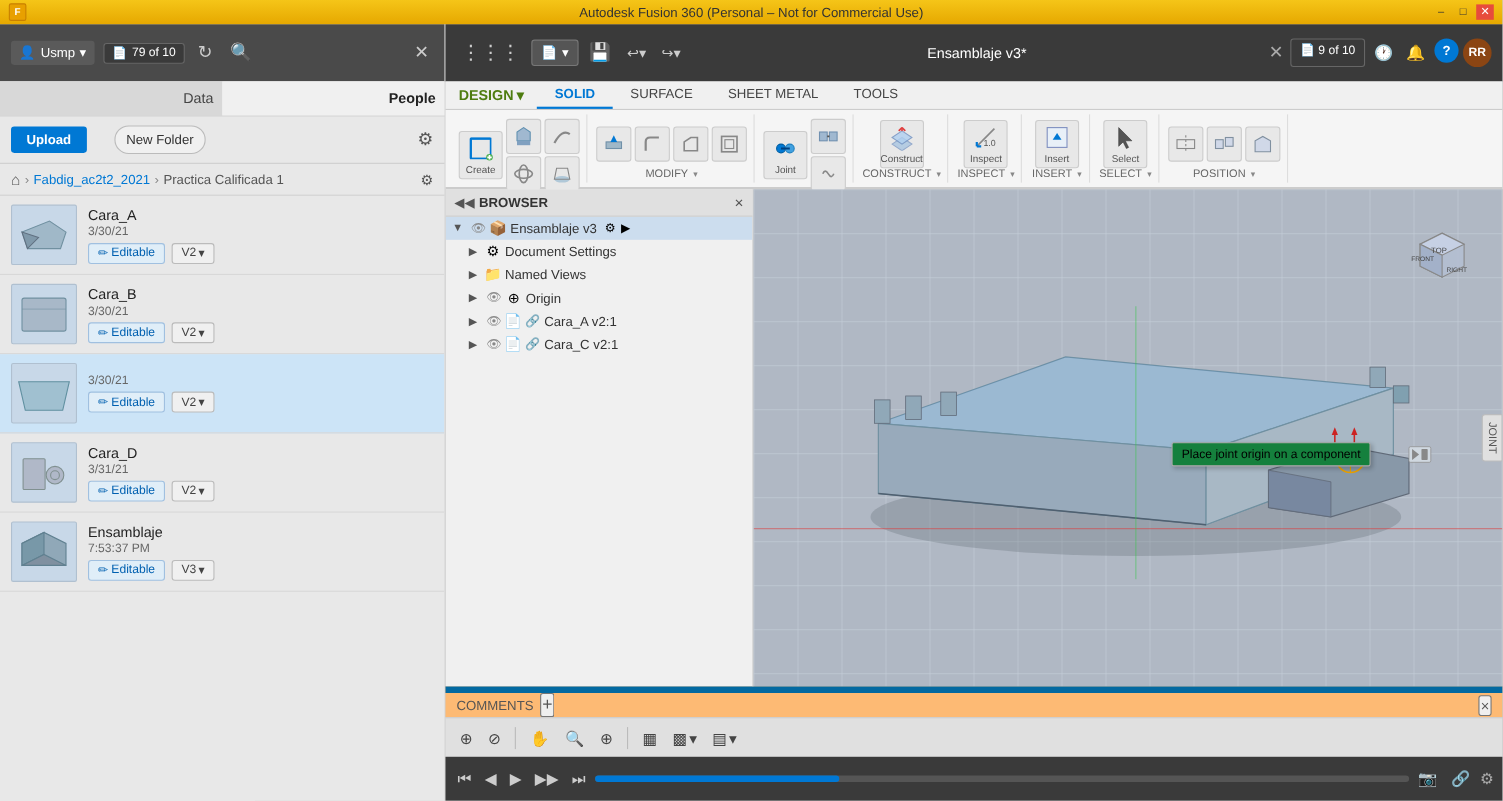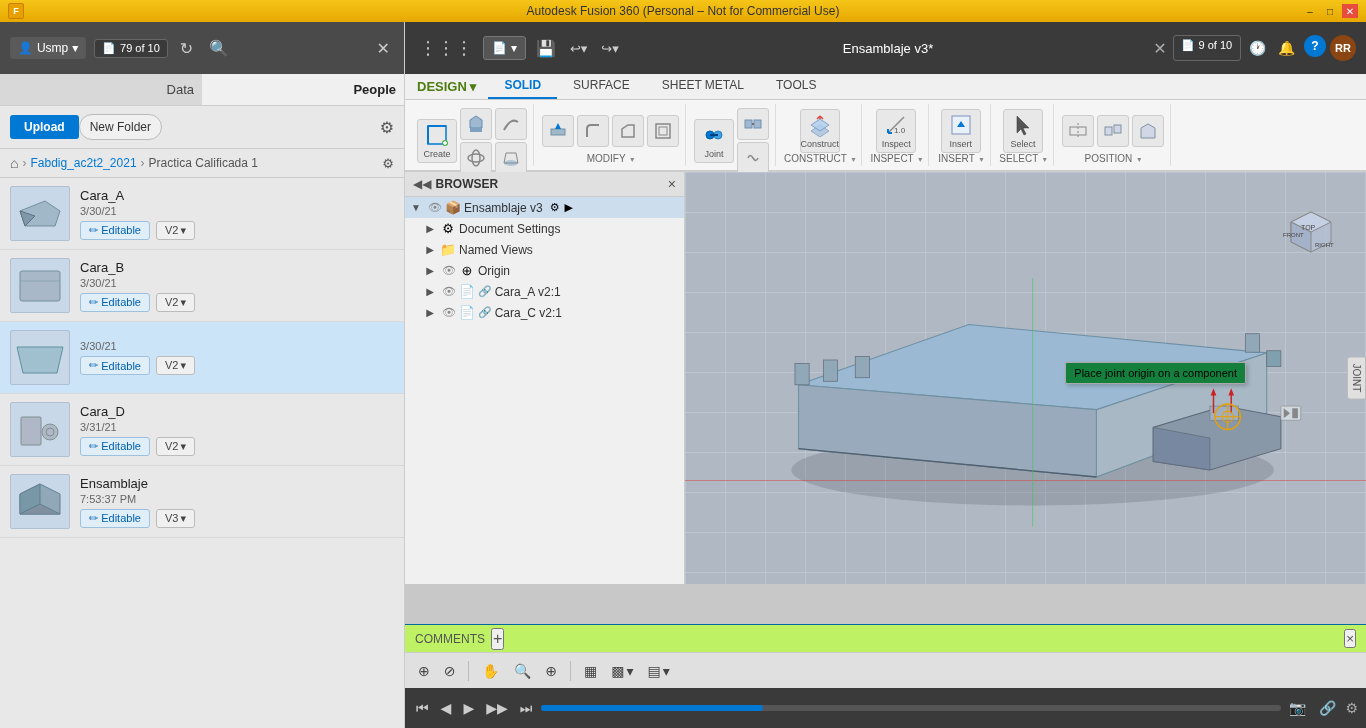--- a/index.html
+++ b/index.html
@@ -32,42 +32,42 @@
     #left-top-bar .user-btn { background: #5a5a5a; border: none; color: white; padding: 4px 8px; border-radius: 3px; cursor: pointer; font-size: 12px; display: flex; align-items: center; gap: 4px; }
     #left-top-bar .icon-btn { background: none; border: none; color: #ccc; cursor: pointer; font-size: 16px; padding: 4px; }
     #left-top-bar .close-btn { margin-left: auto; background: none; border: none; color: #ccc; cursor: pointer; font-size: 16px; padding: 4px; }
 
     
     #left-tabs { display: flex; background: #e0e0e0; border-bottom: 1px solid #ccc; }
     .left-tab { flex: 1; padding: 8px; text-align: right; cursor: pointer; border: none; background: #d8d8d8; font-size: 13px; color: #444; }
     .left-tab.active { background: #f0f0f0; font-weight: 600; color: #222; }
 
     
-    #upload-area { display: flex; align-items: center; padding: 8px 10px; gap: 0; background: #e8e8e8; border-bottom: 1px solid #ccc; }
+    #upload-area { display: flex; align-items: center; padding: 8px 10px; gap: 25px; background: #e8e8e8; border-bottom: 1px solid #ccc; }
     .upload-btn { background: #0078d4; color: white; border: none; padding: 5px 14px; border-radius: 3px; cursor: pointer; font-size: 12px; font-weight: 600; }
     .folder-btn { background: #f0f0f0; border: 1px solid #bbb; padding: 5px 10px; border-radius: 13px; cursor: pointer; font-size: 12px; color: #333; }
     .settings-btn { margin-left: auto; background: none; border: none; cursor: pointer; color: #555; font-size: 16px; }
 
     
     #breadcrumb { display: flex; align-items: center; padding: 6px 10px; background: #e8e8e8; border-bottom: 1px solid #ccc; gap: 4px; font-size: 12px; color: #555; }
     #breadcrumb .bc-item { cursor: pointer; color: #0078d4; }
     #breadcrumb .bc-sep { color: #888; }
     #breadcrumb .bc-home { font-size: 14px; cursor: pointer; }
 
     
     #file-list { flex: 1; overflow-y: auto; background: #e8e8e8; }
     .file-item { display: flex; align-items: center; padding: 8px 10px; border-bottom: 1px solid #d8d8d8; gap: 10px; cursor: pointer; }
     .file-item.selected { background: #cce4f7; }
     .file-thumb { width: 60px; height: 55px; background: #c8d8e8; border: 1px solid #b0c0d0; display: flex; align-items: center; justify-content: center; flex-shrink: 0; border-radius: 2px; }
     .file-info { flex: 1; }
     .file-name { font-size: 13px; font-weight: 400; color: #222; margin-bottom: 2px; }
     .file-date { font-size: 11px; color: #666; margin-bottom: 4px; }
     .file-tags { display: flex; align-items: center; gap: 6px; }
     .tag-btn { background: #e0eef8; border: 1px solid #a0c0e0; color: #0060b0; padding: 2px 8px; border-radius: 3px; font-size: 11px; cursor: pointer; display: flex; align-items: center; gap: 3px; }
-    .version-btn { background: #f0f0f0; border: 1px solid #bbb; color: #444; padding: 2px 8px; border-radius: 3px; font-size: 11px; cursor: pointer; display: flex; align-items: flex-start; gap: 2px; }
+    .version-btn { background: #f0f0f0; border: 1px solid #bbb; color: #444; padding: 2px 8px; border-radius: 3px; font-size: 11px; cursor: pointer; display: flex; align-items: center; gap: 2px; }
 
     
     #right-panel { flex: 1; display: flex; flex-direction: column; background: #c8c8c8; }
 
     
     #app-toolbar { height: 52px; background: #3a3a3a; display: flex; align-items: center; padding: 0 10px; gap: 6px; }
     #app-toolbar .grid-btn { background: none; border: none; color: #ccc; cursor: pointer; font-size: 18px; padding: 4px; }
     #app-toolbar .file-btn { background: #555; border: 1px solid #777; color: white; padding: 4px 8px; border-radius: 3px; cursor: pointer; font-size: 12px; display: flex; align-items: center; gap: 4px; }
     #app-toolbar .save-btn { background: none; border: none; color: #ccc; cursor: pointer; font-size: 16px; padding: 4px; }
     #app-toolbar .undo-btn { background: none; border: none; color: #ccc; cursor: pointer; font-size: 13px; padding: 4px; }
@@ -122,21 +122,21 @@
 
     
     #view-cube { position: absolute; top: 10px; right: 15px; width: 80px; height: 80px; }
 
     
     #bottom-toolbar { height: 36px; background: #e0e0e0; border-top: 1px solid #ccc; display: flex; align-items: center; padding: 0 8px; gap: 4px; }
     .bt-btn { background: none; border: none; cursor: pointer; color: #444; font-size: 14px; padding: 3px 5px; display: flex; align-items: center; gap: 2px; }
     .bt-sep { width: 1px; height: 20px; background: #bbb; margin: 0 4px; }
 
     
-    #comments-bar { height: 28px; background: #bef264; border-top: 1px solid #0369a1; display: flex; align-items: center; padding: 0 10px; gap: 6px; font-size: 12px; color: #555; margin-top: 40px; }
+    #comments-bar { height: 28px; background: #fdba74; border-top: 6px solid #0369a1; display: flex; align-items: center; padding: 0 10px; gap: 6px; font-size: 12px; color: #555; }
     #comments-bar .add-btn { font-size: 16px; cursor: pointer; color: #555; }
     #comments-bar .panel-close { margin-left: auto; cursor: pointer; color: #555; }
 
     
     #timeline { height: 40px; background: #3a3a3a; display: flex; align-items: center; padding: 0 8px; gap: 6px; }
     .tl-btn { background: none; border: none; color: #ccc; cursor: pointer; font-size: 14px; padding: 3px; }
     .tl-track { flex: 1; height: 6px; background: #555; border-radius: 3px; position: relative; }
     .tl-progress { width: 30%; height: 100%; background: #0078d4; border-radius: 3px; }
     .tl-settings { background: none; border: none; color: #aaa; cursor: pointer; font-size: 14px; }
 

